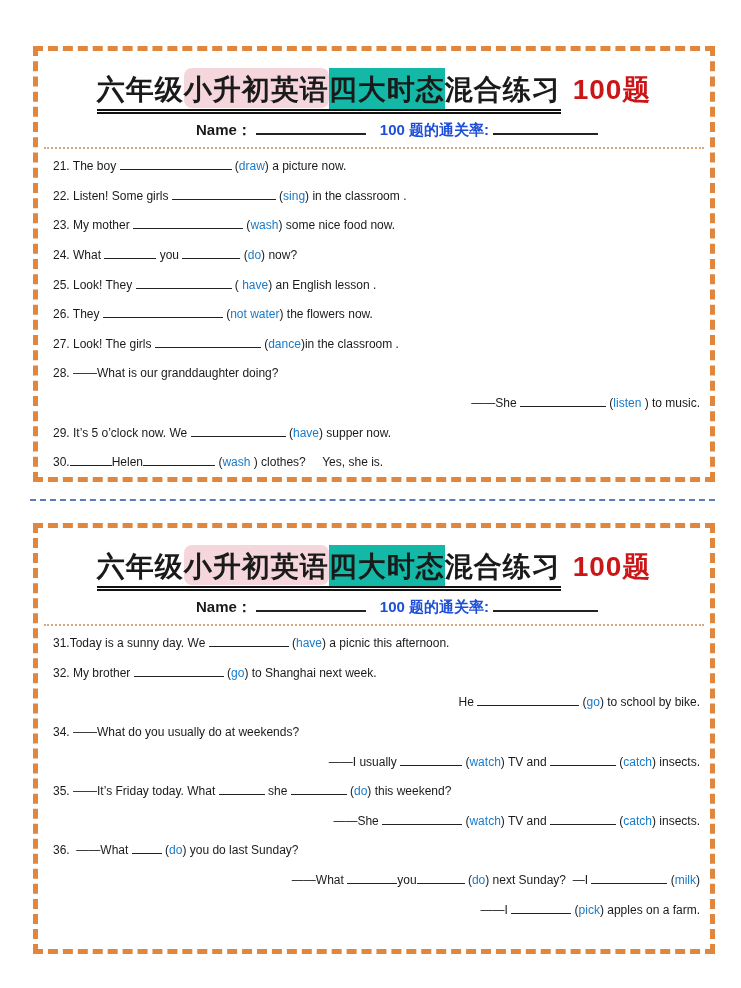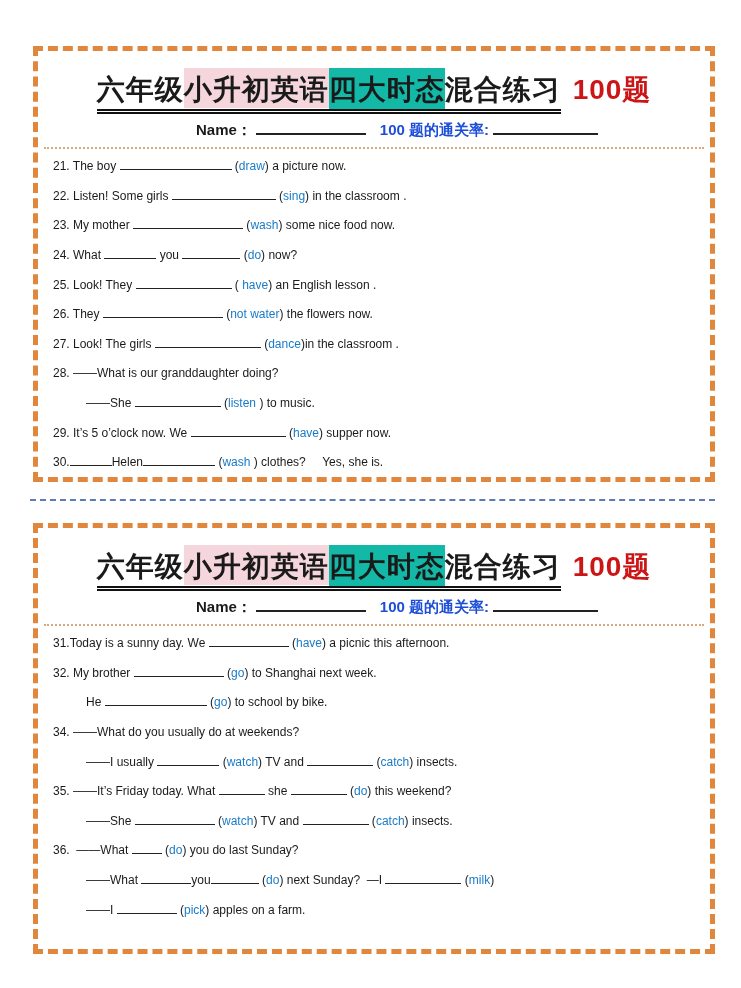--- a/index.html
+++ b/index.html
@@ -35,21 +35,21 @@
     font-size: 28px;
     font-weight: bold;
     letter-spacing: 1px;
     white-space: nowrap;
     margin-top: 8px;
   }
   .title-underlined {
     border-bottom: 5px double #111;
     padding-bottom: 4px;
   }
-  .hl-pink   { background: #f4d6dc; padding: 0.20em 0 0.10em 0; }
+  .hl-pink   { background: #f4d6dc; padding: 0.20em 0 0.10em 0; border-radius: 8px; }
   .hl-yellow { background: #14b8a6; padding: 0.22em 0 0.16em 0; }
   .title-badge { color: #cb1517; margin-left: 12px; margin-top: 10px; }
   .name-row {
     margin: 10px 0 0 148px;
     font-size: 15px;
     font-weight: bold;
     white-space: nowrap;
   }
   .name-blank, .rate-blank {
     display: inline-block;
@@ -68,21 +68,21 @@
   }
   .questions {
     margin-top: 3px;
     font-size: 12px;
     line-height: 29.6px;
   }
   .qline {
     white-space: pre-wrap;
     padding-left: 5px;
   }
-  .qline.indent { padding-left: 38px; }
+  .qline.indent { padding-left: 38px; text-align: right; }
   .blank {
     display: inline-block;
     height: 0.95em;
     border-bottom: 1.5px solid #222;
     vertical-align: baseline;
   }
   .verb { color: #187bc9; }
 </style>
 </head>
 <body>

